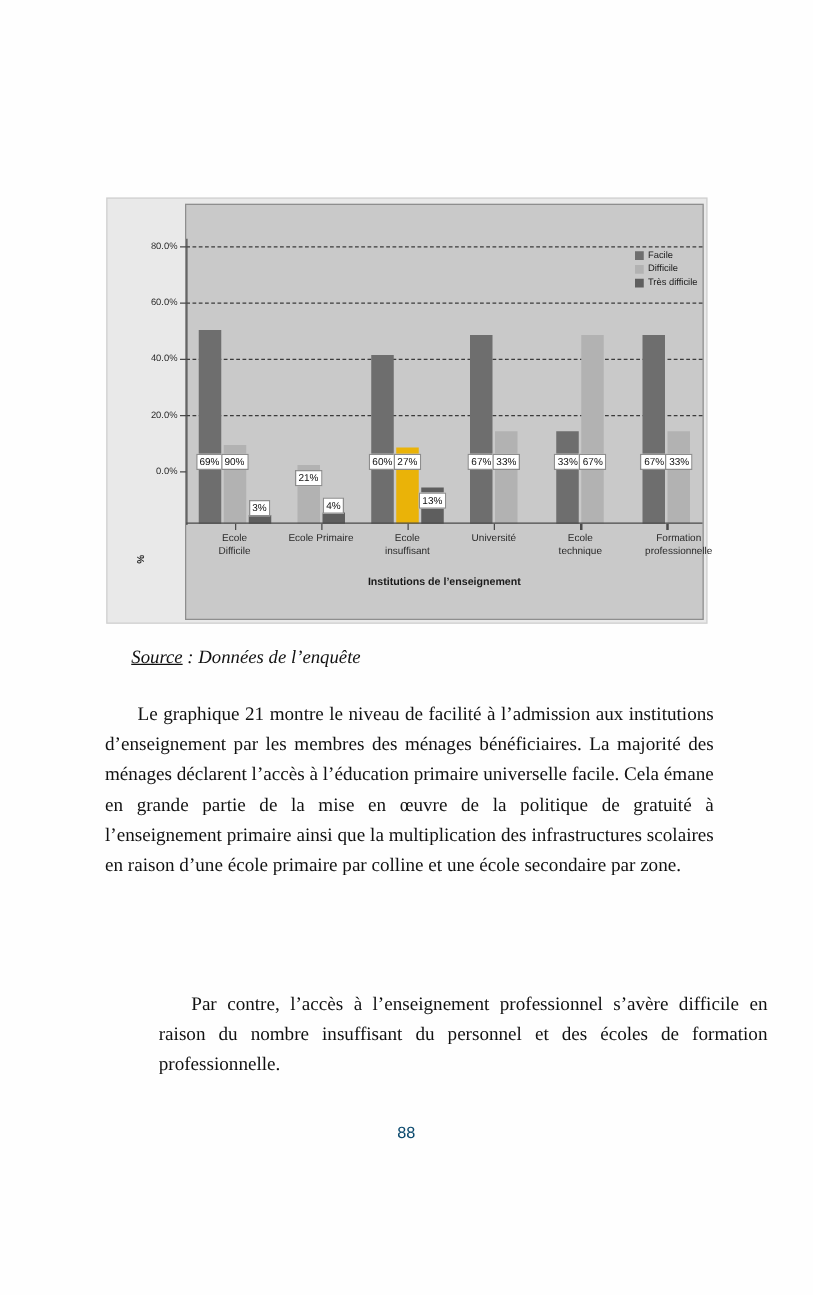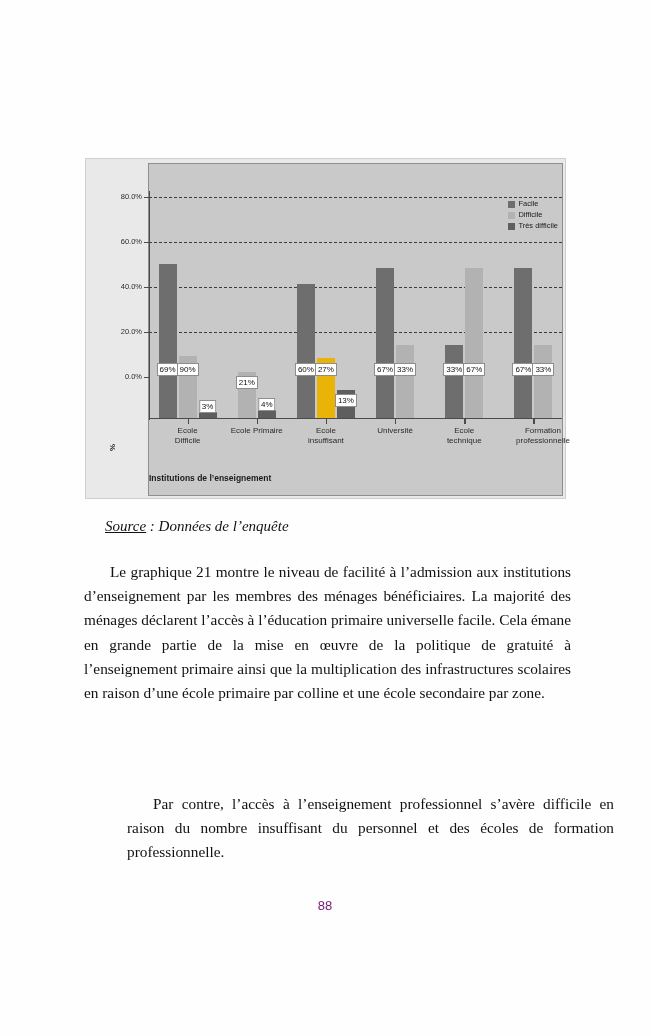--- a/index.html
+++ b/index.html
@@ -91,21 +91,21 @@
   
   .xticks{position:absolute;left:0;right:0;bottom:0;height:76px;}
   .xtick-mark{position:absolute;top:0;width:1.3px;height:5px;background:#4a4a4a;}
   .cat-label{
     position:absolute;top:7px;
     font-family:"Liberation Sans", sans-serif;
     font-size:8px;line-height:10px;color:#2a2a2a;text-align:center;
     width:90px;
   }
   .xlabel{
-    position:absolute;left:0;right:0;bottom:12px;text-align:left;
+    position:absolute;left:0;right:0;bottom:25px;text-align:center;
     font-family:"Liberation Sans", sans-serif;
     font-size:8.5px;font-weight:bold;color:#1a1a1a;
   }
 
   
   .source{
     position:absolute;left:105px;top:518px;
     font-style:italic;font-size:15px;
   }
   .source .u{text-decoration:underline;}
@@ -115,21 +115,21 @@
     position:absolute;left:84px;width:487px;
     font-size:15.3px;line-height:24.2px;
     text-align:justify;text-indent:26px;
     hyphens:none;
   }
   .para.p1{top:560px;}
   .para.p2{top:792px;margin-left:43px;}
 
   .pagenum{
     position:absolute;left:0;right:0;top:898px;text-align:center;
-    font-family:"Liberation Sans", sans-serif;font-size:13px;color:#701a75;
+    font-family:"Liberation Sans", sans-serif;font-size:13px;color:#0c4a6e;
   }
 </style>
 </head>
 <body>
 
 <div class="page">
 
 
   <div class="chart-outer">
 

